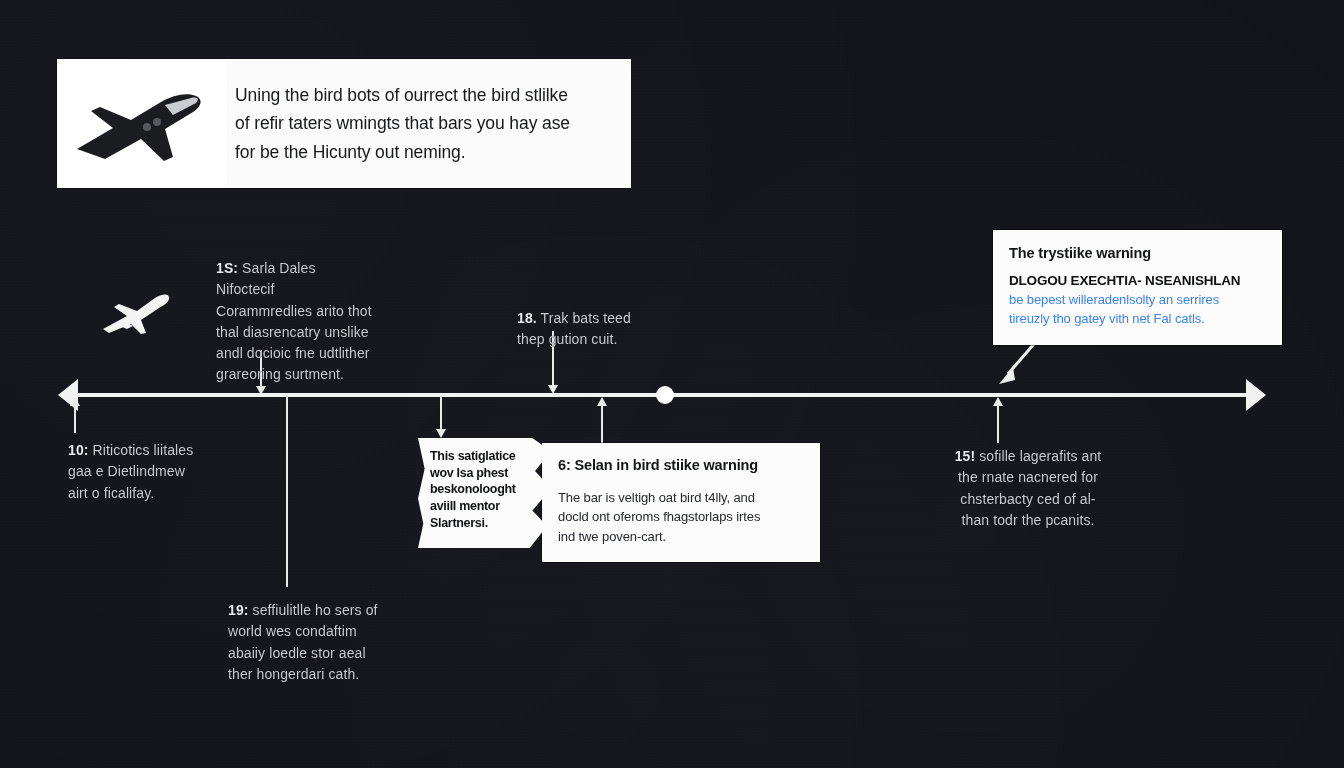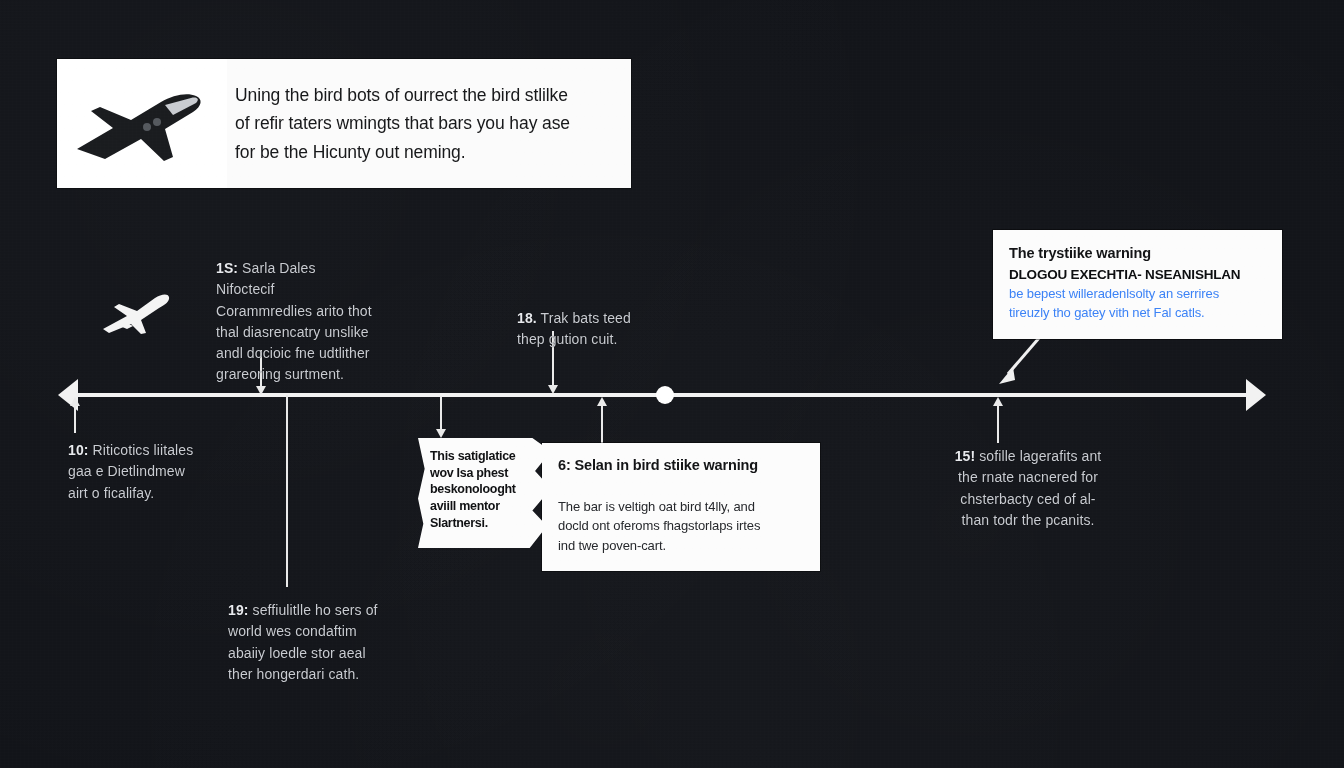--- a/index.html
+++ b/index.html
@@ -165,21 +165,21 @@
     color: #26282c;
   }
 
   
   #callout-right {
     left: 993px;
     top: 230px;
     width: 257px;
     padding: 14px 16px 16px 16px;
   }
-  #callout-right .title { margin-bottom: 4px; }
+  #callout-right .title { margin-bottom: 10px; }
   #callout-right .subtitle {
     font-size: 13.5px;
     font-weight: 700;
     letter-spacing: -0.2px;
     margin-bottom: 2px;
     color: #0d0e10;
   }
   #callout-right .body { color: #3b82f6; }
 
   
@@ -191,21 +191,21 @@
     height: 56px;
   }
 
   
   #callout-center {
     left: 542px;
     top: 443px;
     width: 246px;
     padding: 13px 16px 16px 16px;
   }
-  #callout-center .title { margin-bottom: 22px; }
+  #callout-center .title { margin-bottom: 13px; }
 
   
   #callout-torn {
     left: 418px;
     top: 438px;
     width: 113px;
     height: 92px;
     padding: 10px 8px 8px 12px;
     background: #fcfcfc;
     clip-path: polygon(0% 0%, 86% 0%, 100% 12%, 88% 30%, 100% 46%, 86% 66%, 97% 80%, 84% 100%, 0% 100%, 4% 78%, 0% 55%, 5% 28%);

